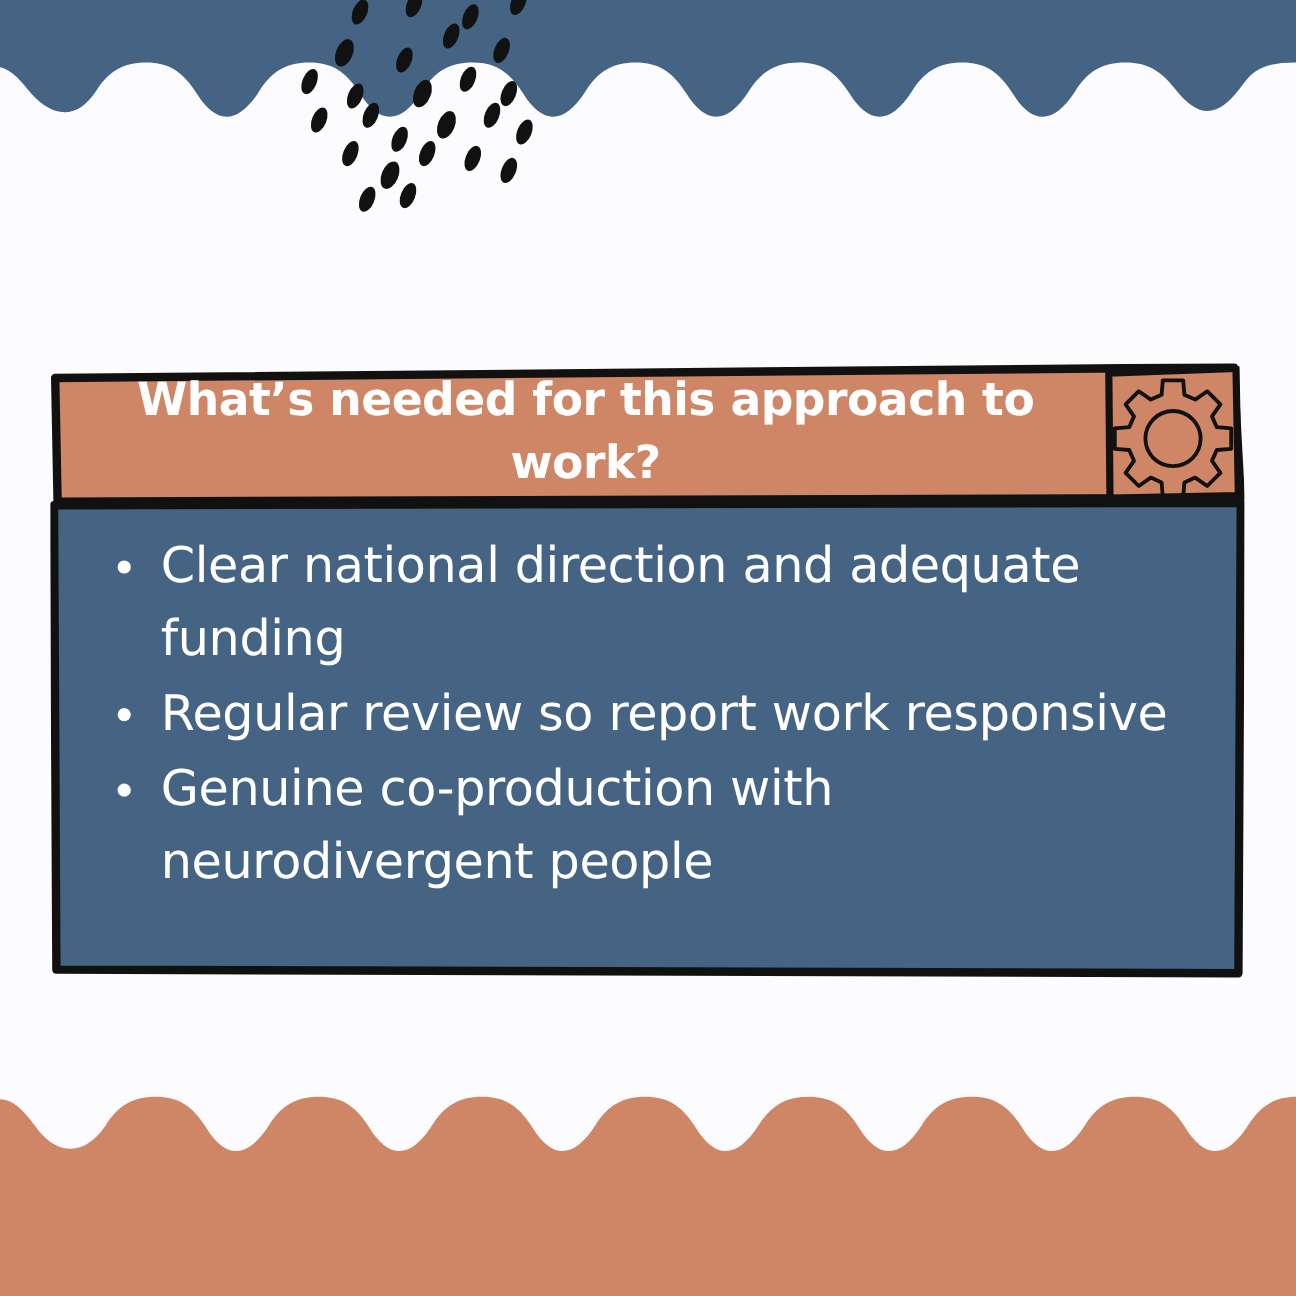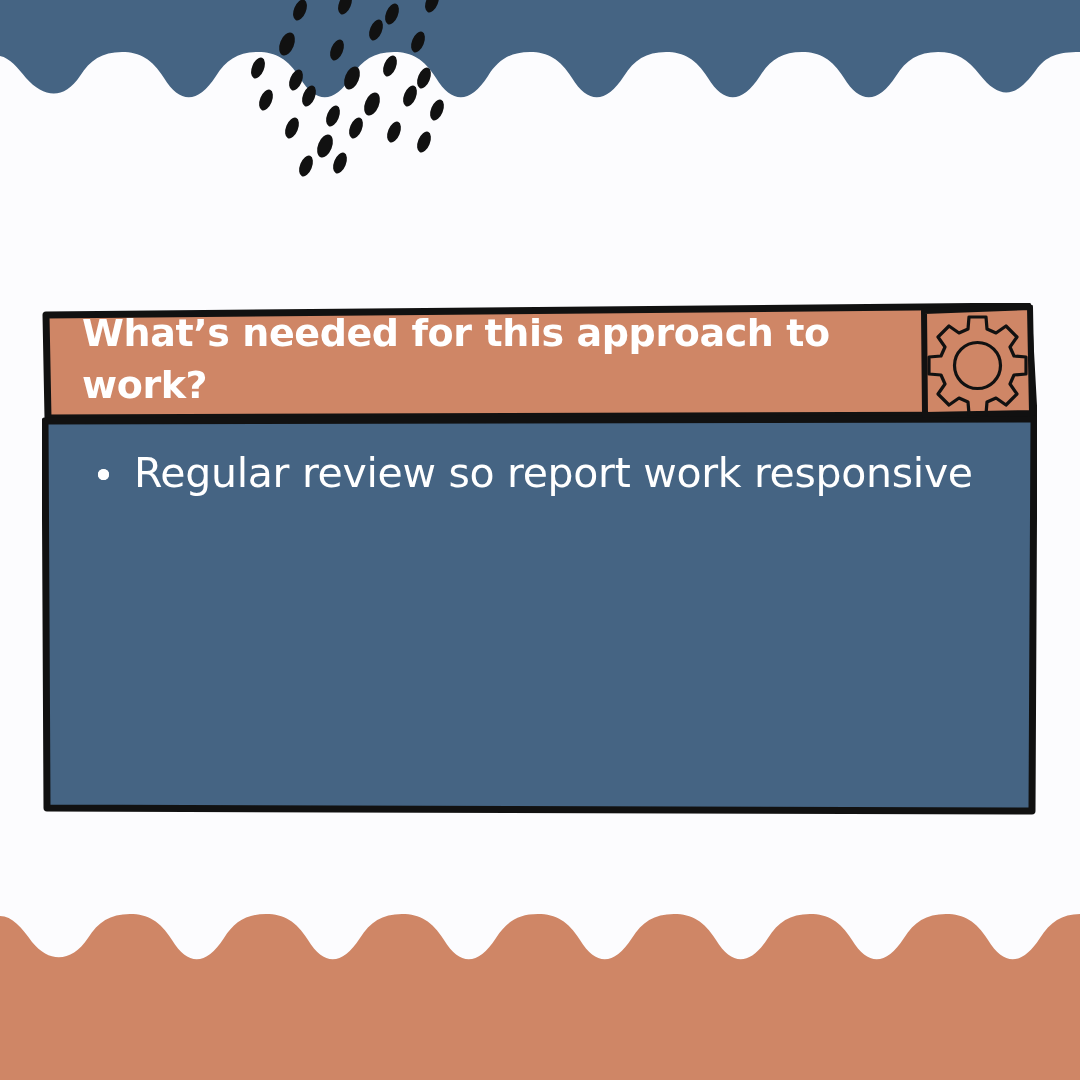--- a/index.html
+++ b/index.html
@@ -83,21 +83,21 @@
     width: 995px;
     height: 116px;
     display: flex;
     align-items: center;
     box-sizing: border-box;
   }
   #card-title {
     flex: 0 0 878px;
     padding: 0 26px 0 40px;
     box-sizing: border-box;
-    text-align: left;
+    text-align: center;
     color: #ffffff;
     font-family: "DejaVu Sans", sans-serif;
     font-weight: bold;
     font-size: 38px;
     line-height: 1.36;
     letter-spacing: -0.4px;
     position: relative;
     z-index: 3;
     transform: translateY(-1px);
   }
@@ -248,24 +248,29 @@
             <circle cx="57.5" cy="60.5" r="23"></circle>
           </g>
         </svg>
       </div>
     </div>
 
     <div id="card-body">
       <ul id="bullet-list">
         <li>
           <span class="bullet-dot"></span>
+          <span>Clear national direction and adequate funding</span>
         </li>
         <li>
           <span class="bullet-dot"></span>
           <span>Regular review so report work responsive</span>
+        </li>
+        <li>
+          <span class="bullet-dot"></span>
+          <span>Genuine co-production with neurodivergent people</span>
         </li>
       </ul>
     </div>
   </div>
 
   <div class="wave-layer" id="wave-bottom">
     <svg viewBox="0 0 1080 200" preserveAspectRatio="none" aria-hidden="true">
       <path d="M0,200 H1080 V34
                C1062,34 1050,42 1040,58
                C1022,86 1004,86 988,60

